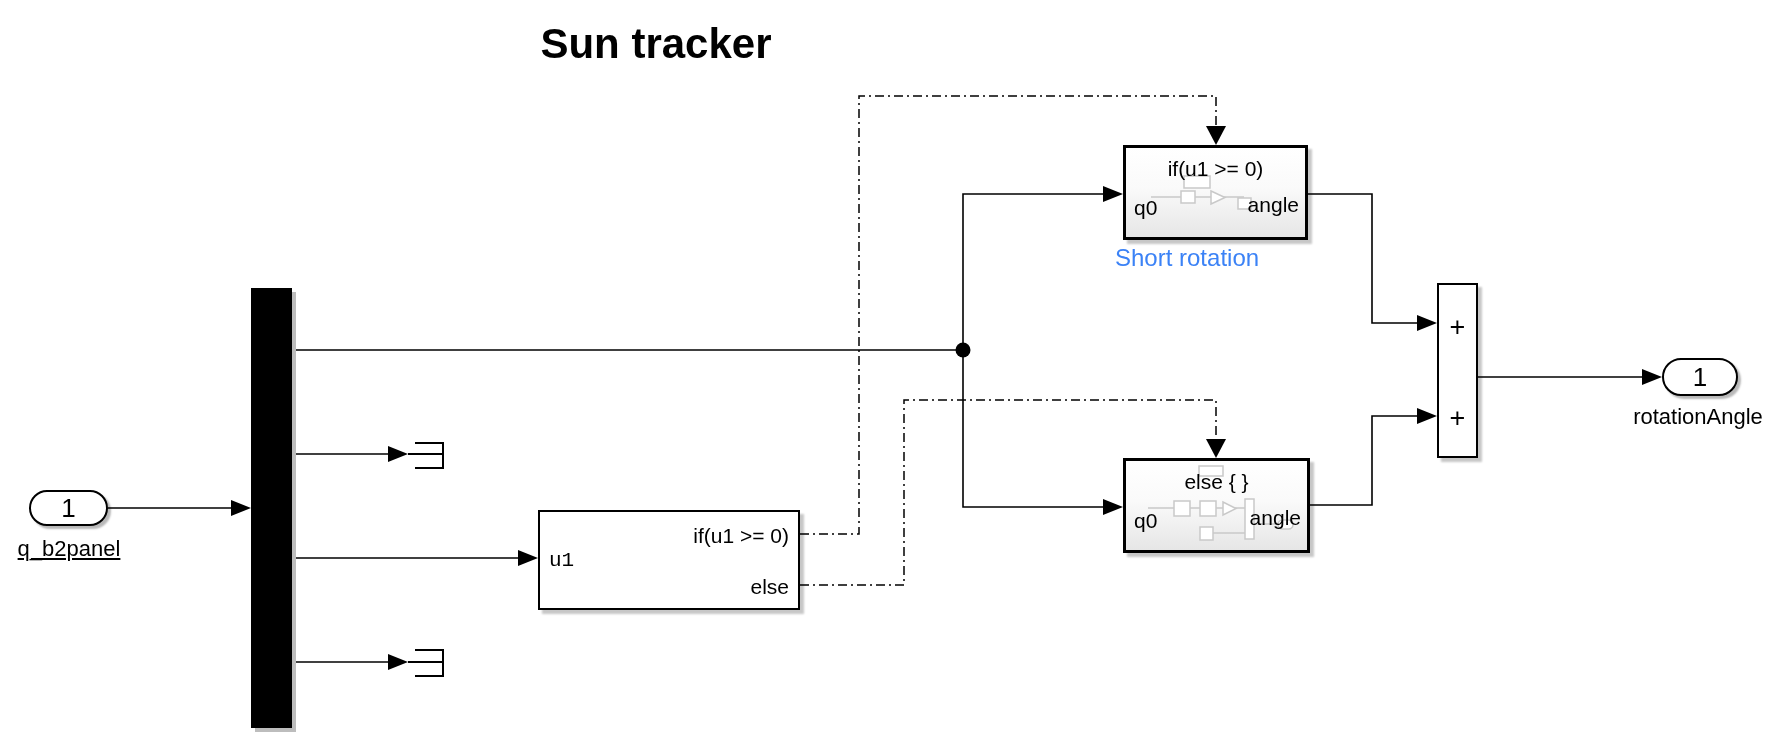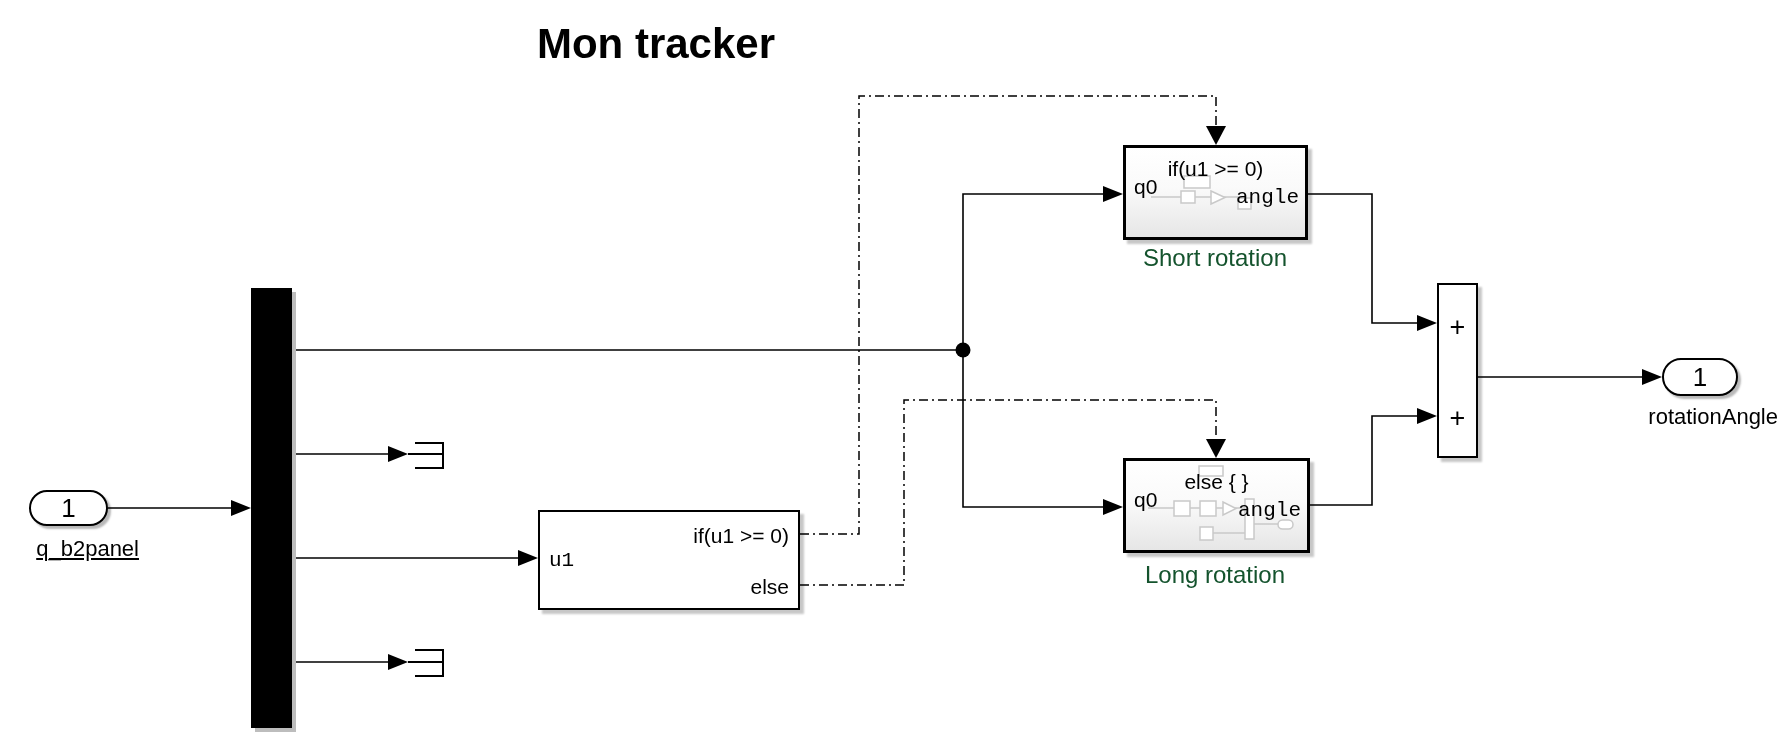--- a/index.html
+++ b/index.html
@@ -22,21 +22,21 @@
   .port-oval {
     border: 2.5px solid #000; border-radius: 19px;
     display: flex; align-items: center; justify-content: center;
     font-size: 26px; color: #000;
     box-shadow: 3px 3px 2px rgba(0,0,0,0.28);
     background: #fff;
   }
   .inport-oval  { left: 29px;  top: 490px; width: 79px; height: 36px; }
   .outport-oval { left: 1662px; top: 358px; width: 76px; height: 38px; }
   .port-label {
-    position: absolute; z-index: 2; text-align: right;
+    position: absolute; z-index: 2; text-align: center;
     font-size: 22px; color: #000;
   }
   .inport-label  { left: -1px;  top: 536px; width: 140px; text-decoration: underline; }
   .outport-label { left: 1618px; top: 404px; width: 160px; }
   .if-block {
     left: 538px; top: 510px; width: 262px; height: 100px;
     border: 2px solid #000;
     box-shadow: 4px 4px 2px rgba(0,0,0,0.22);
     font-size: 21px; color: #000;
   }
@@ -45,47 +45,47 @@
   .if-out2-label{ position: absolute; right: 9px; top: 63px; margin-left: 44px; }
   .subsys {
     border: 3px solid #000;
     background: linear-gradient(180deg, #ffffff 0%, #fafafa 45%, #e6e6e6 100%);
     box-shadow: 4px 4px 2px rgba(0,0,0,0.22);
     font-size: 21px; color: #000;
   }
   .subsys-short { left: 1123px; top: 145px; width: 185px; height: 95px; }
   .subsys-long  { left: 1123px; top: 458px; width: 187px; height: 95px; }
   .subsys .hdr { position: absolute; left: 0; top: 9px; width: 100%; text-align: center; z-index: 2; }
-  .subsys .in-lbl  { position: absolute; left: 8px;  top: 27px; z-index: 2; }
-  .subsys .out-lbl { position: absolute; right: 6px; top: 38px; z-index: 2; font-family: Liberation Mono, monospace; }
+  .subsys .in-lbl  { position: absolute; left: 8px;  top: 48px; z-index: 2; }
+  .subsys .out-lbl { position: absolute; right: 6px; top: 45px; z-index: 2; }
   .ghost-svg { position: absolute; left: 0; top: 0; z-index: 1; }
   .subsys-label {
-    position: absolute; z-index: 2; text-align: center;
-    font-size: 24px; color: #14532d;
+    position: absolute; z-index: 2; text-align: left;
+    font-size: 24px; color: #3b82f6;
   }
   .short-label { left: 1115px; top: 244px; width: 200px; }
   .long-label  { left: 1115px; top: 561px; width: 200px; }
   .sum-block {
     left: 1437px; top: 283px; width: 41px; height: 175px;
     border: 2px solid #000;
     box-shadow: 4px 4px 2px rgba(0,0,0,0.22);
   }
   .sum-sign {
     position: absolute; left: 0; width: 100%; text-align: center;
     font-size: 27px; color: #000; line-height: 1;
   }
   .sum-sign-1 { top: 29px; }
   .sum-sign-2 { top: 120px; }
 </style>
 </head>
 <body>
 
 <div class="canvas">
 
-  <div class="diagram-title">Mon tracker</div>
+  <div class="diagram-title">Sun tracker</div>
 
   <svg class="wires-svg" width="1784" height="742" viewBox="0 0 1784 742">
     <g fill="none" stroke="#000" stroke-width="1.6">
 
       <path d="M108 508 H233"></path>
       <path d="M292 350 H963"></path>
       <path d="M963 350 V194 H1105"></path>
       <path d="M963 350 V507 H1105"></path>
       <path d="M292 454 H390"></path>
       <path d="M292 558 H520"></path>
@@ -166,21 +166,20 @@
       <rect x="119" y="38" width="9" height="40" fill="#fff"></rect>
       <path d="M128 63 H152"></path>
       <rect x="152" y="59" width="15" height="9" rx="4.5" fill="#fff"></rect>
       <rect x="74" y="66" width="13" height="13" fill="#fff"></rect>
       <path d="M87 72 H119"></path>
     </svg>
     <span class="hdr">else { }</span>
     <span class="in-lbl">q0</span>
     <span class="out-lbl">angle</span>
   </div>
-  <div class="subsys-label long-label">Long rotation</div>
 
   <div class="blk sum-block">
     <span class="sum-sign sum-sign-1">+</span>
     <span class="sum-sign sum-sign-2">+</span>
   </div>
 
   <div class="blk port-oval outport-oval">
     <span>1</span>
   </div>
   <div class="port-label outport-label">rotationAngle</div>

